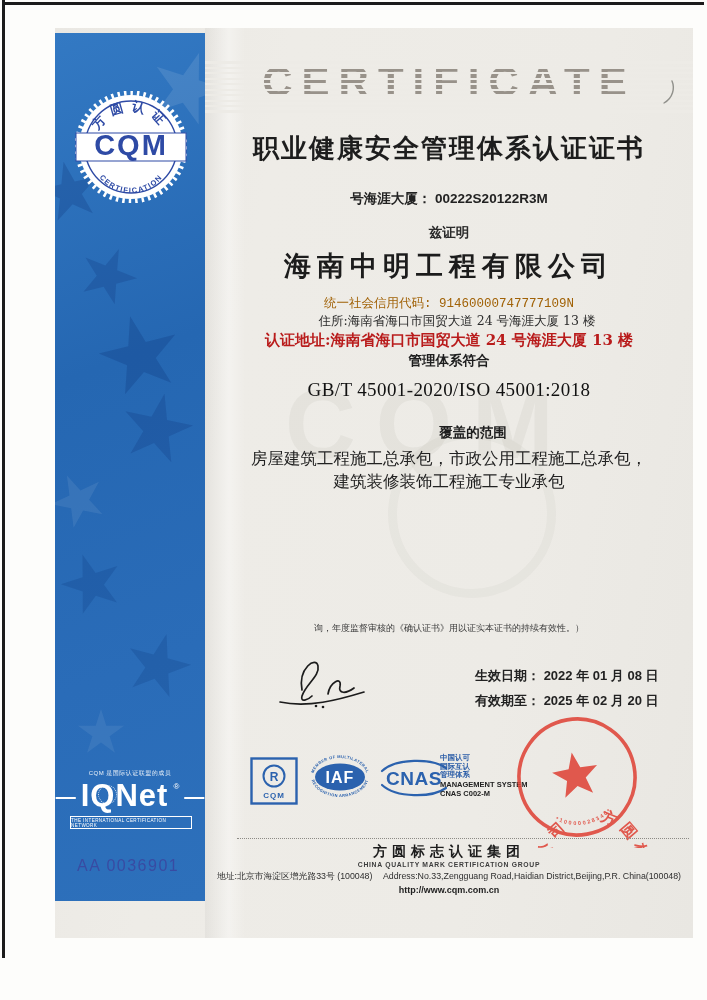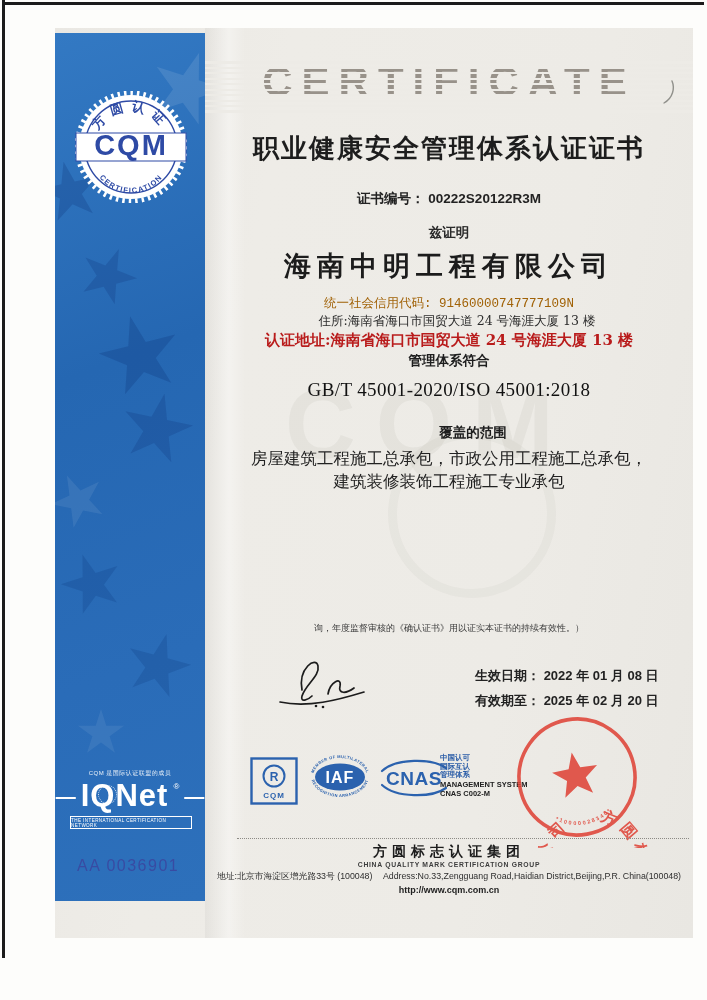--- a/index.html
+++ b/index.html
@@ -142,21 +142,21 @@
 
   <div class="abs content">
 
     <div class="abs ctr embossed-wrap">
       <span class="embossed">CERTIFICATE</span>
     </div>
 
     <div class="abs ctr doc-title">职业健康安全管理体系认证证书</div>
 
     <div class="abs ctr certno">
-      <span>证书编号：</span>
+      <span>号海涯大厦：</span>
       <span>00222S20122R3M</span>
     </div>
 
     <div class="abs ctr intro">兹证明</div>
     <div class="abs ctr company">海南中明工程有限公司</div>
     <div class="abs ctr credit">统一社会信用代码: 91460000747777109N</div>
     <div class="abs ctr residence">住所:海南省海口市国贸大道 24 号海涯大厦 13 楼</div>
     <div class="abs ctr auditaddr">认证地址:海南省海口市国贸大道 24 号海涯大厦 13 楼</div>
 
     <div class="abs ctr conform">管理体系符合</div>

